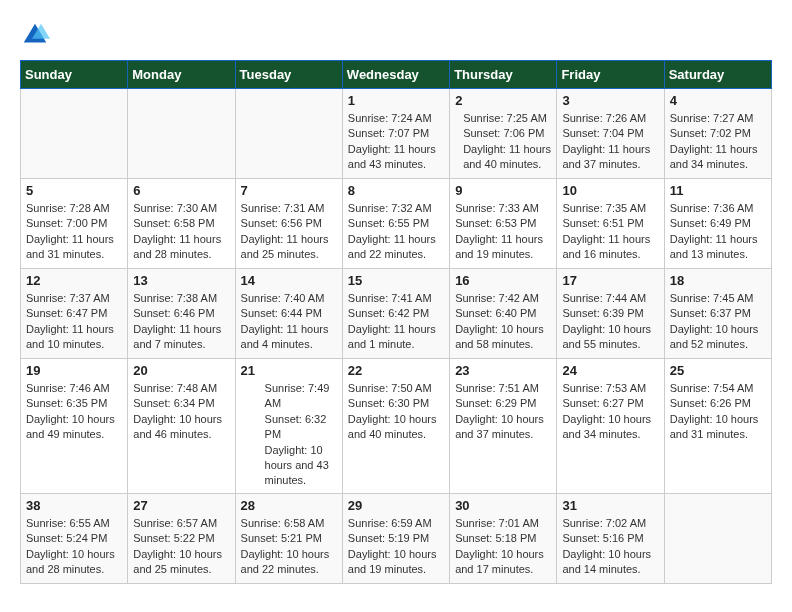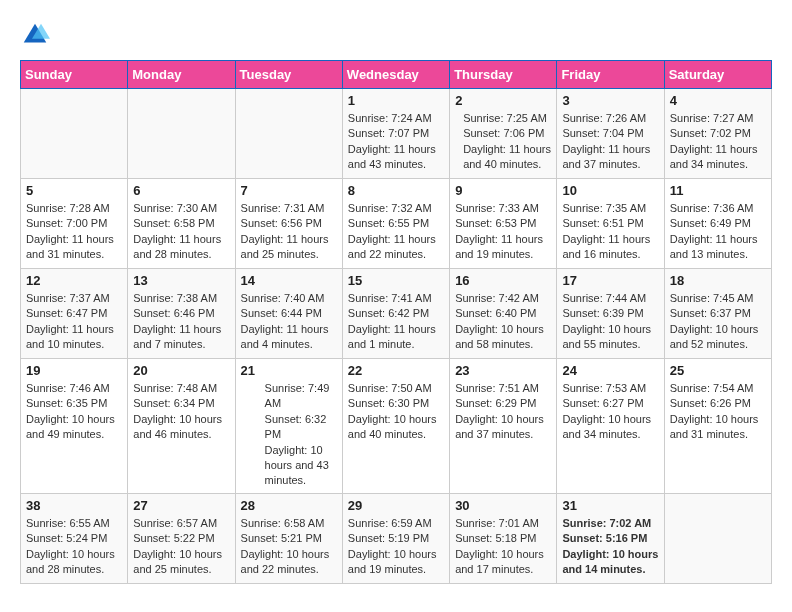--- a/index.html
+++ b/index.html
@@ -51,21 +51,21 @@
     .subtitle {
       font-size: 15px;
       color: #555;
     }
     .calendar {
       width: 100%;
       border-collapse: collapse;
       border: 1px solid #ccc;
     }
     .calendar th {
-      background: #ec4899;
+      background: #14532d;
       color: #fff;
       font-size: 13px;
       font-weight: bold;
       padding: 6px 4px;
       text-align: left;
       border: 1px solid #1565c0;
     }
     .calendar td {
       width: calc(100% / 7);
       vertical-align: top;
@@ -317,20 +317,20 @@
 Daylight: 10 hours and 19 minutes.</div>
         </td>
         <td>
           <div class="day-number">30</div>
           <div class="day-info" style="white-space: pre-line;">Sunrise: 7:01 AM
 Sunset: 5:18 PM
 Daylight: 10 hours and 17 minutes.</div>
         </td>
         <td>
           <div class="day-number">31</div>
-          <div class="day-info" style="white-space: pre-line; font-weight: bold;">Sunrise: 7:02 AM
+          <div class="day-info" style="white-space: pre-line;">Sunrise: 7:02 AM
 Sunset: 5:16 PM
 Daylight: 10 hours and 14 minutes.</div>
         </td>
         <td class="empty-cell"></td>
       </tr>
     </tbody>
 </table>
 
 </body></html>

